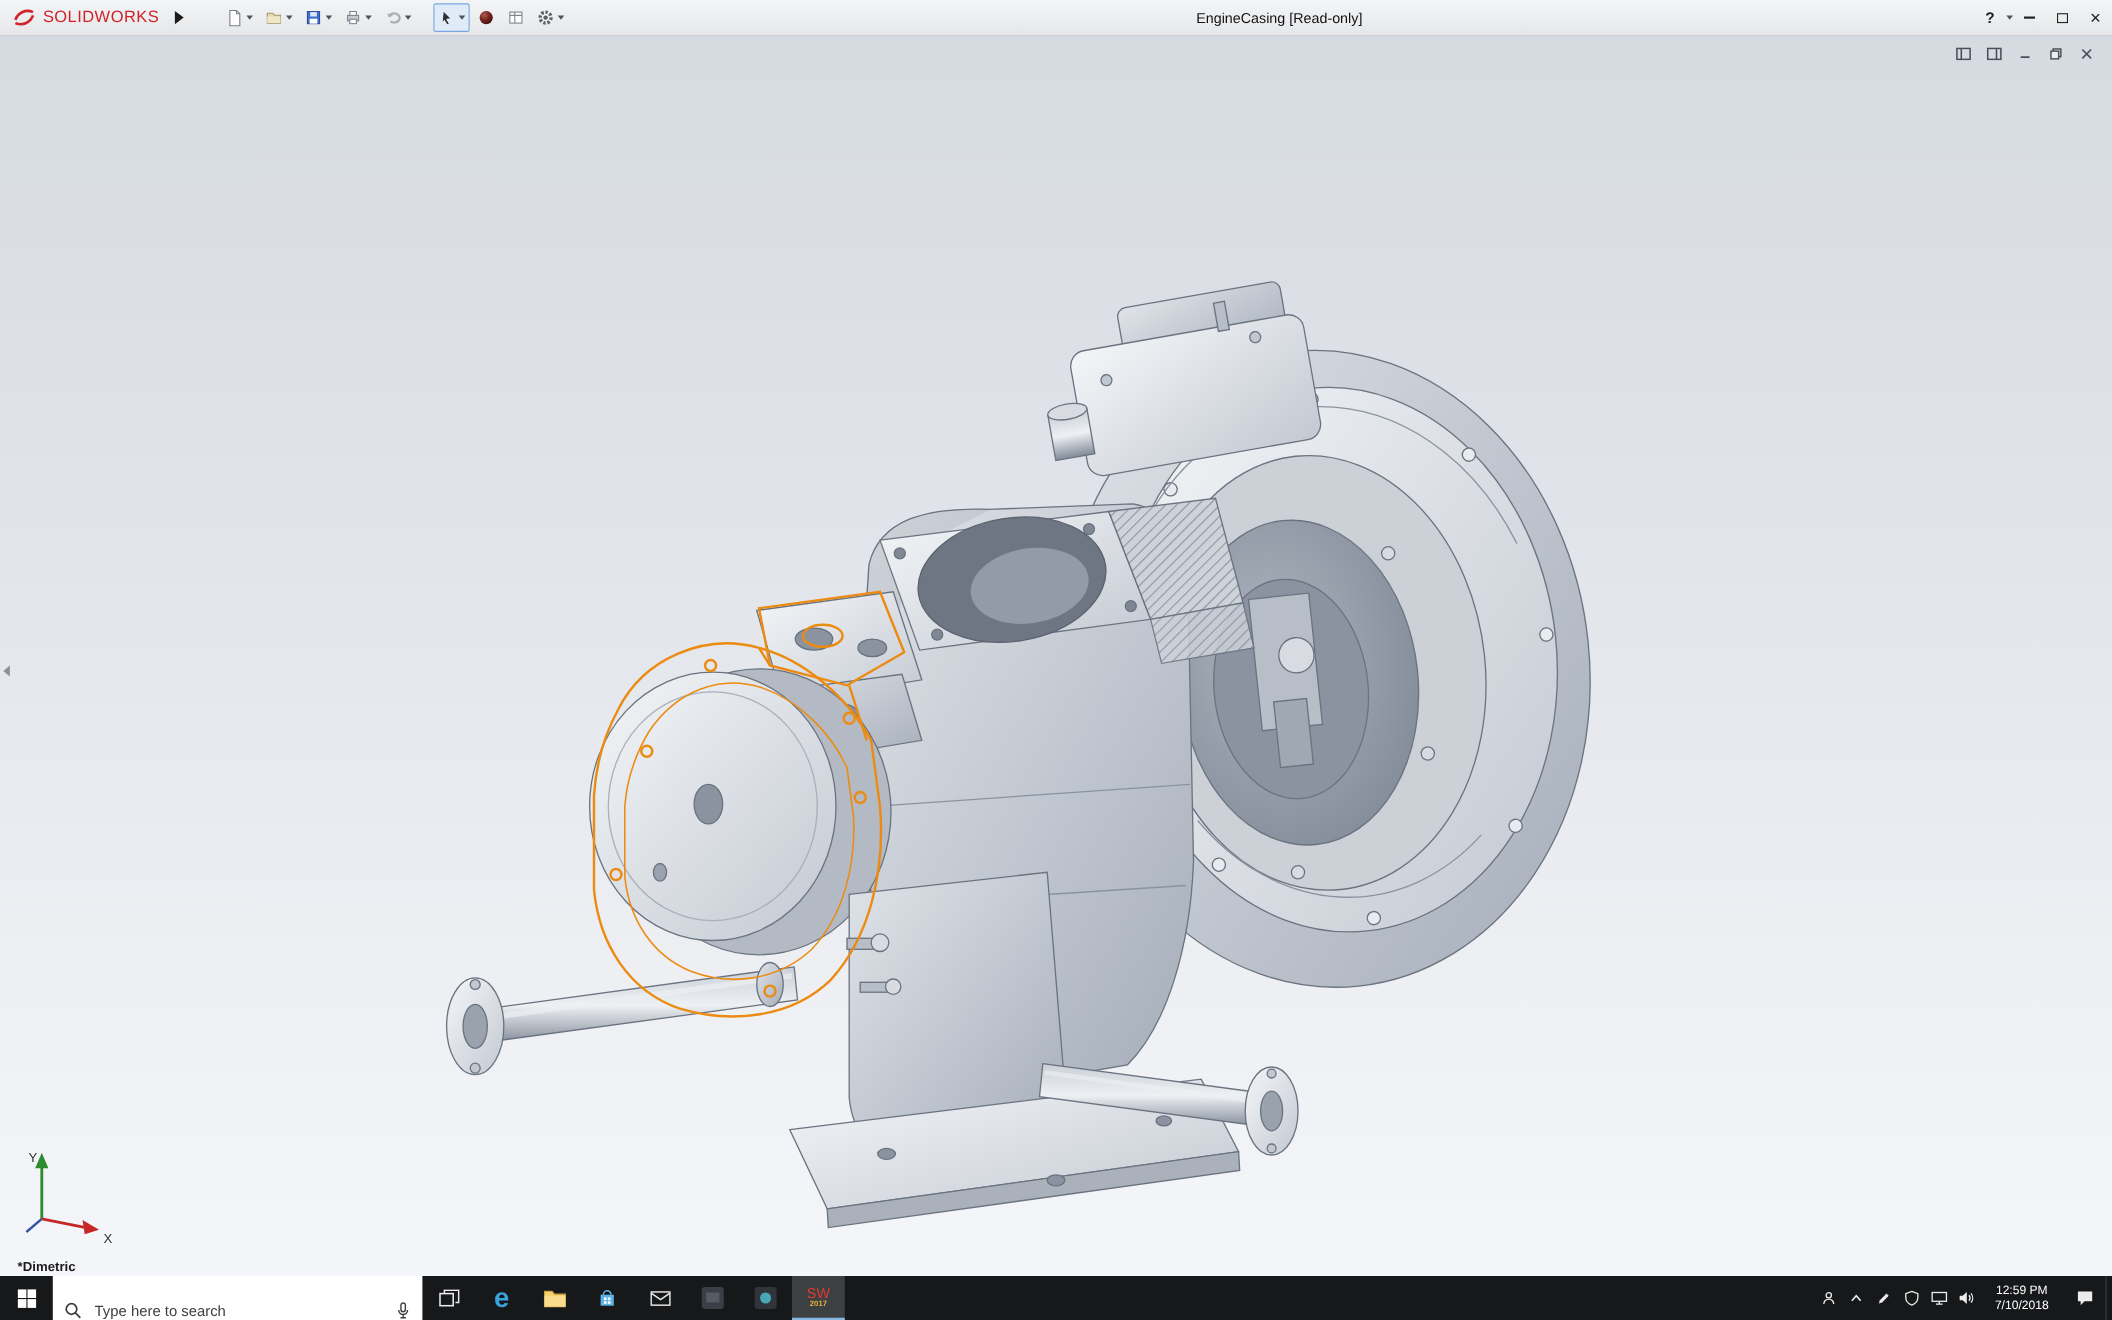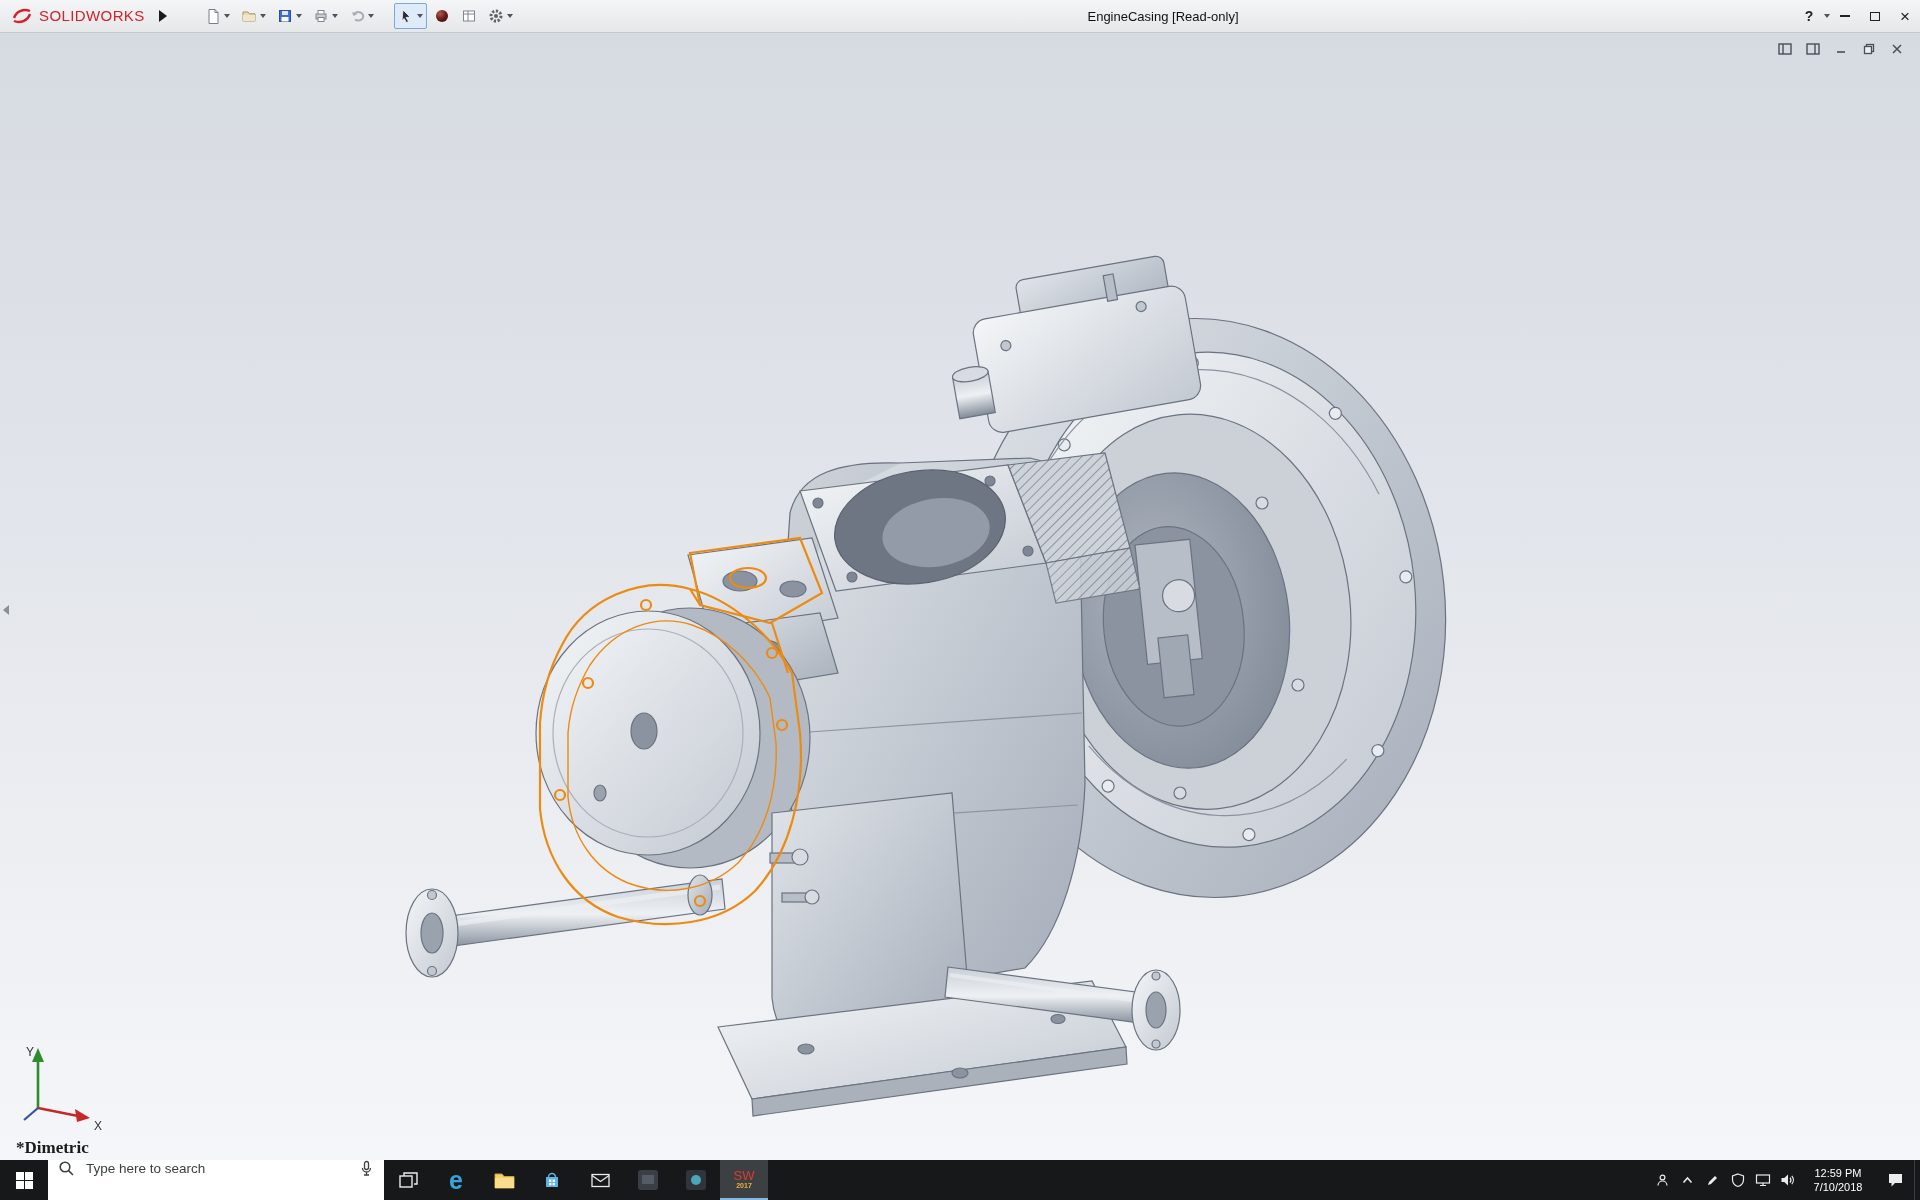--- a/index.html
+++ b/index.html
@@ -32,32 +32,32 @@
   .glyph-max{display:block;width:10px;height:9px;border:1.5px solid #222;}
   .glyph-close{font-size:17px;line-height:1;color:#222;}
 
   
   .viewport{position:absolute;top:33px;left:0;right:0;bottom:40px;overflow:hidden;
     background:linear-gradient(180deg,#d6dae1 0%,#e1e4ea 40%,#edeff3 75%,#f5f6f9 100%);}
   .model-svg{position:absolute;inset:0;width:100%;height:100%;}
   .doc-controls{position:absolute;top:7px;right:12px;display:flex;gap:6px;}
   .dbtn{width:22px;height:17px;display:flex;align-items:center;justify-content:center;
     background:none;border:none;padding:0;}
-  .view-label{position:absolute;left:16px;bottom:2px;font-size:17px;font-weight:600;color:#1b1b1b;font-family:Liberation Serif, serif;}
+  .view-label{position:absolute;left:16px;bottom:2px;font-size:12px;font-weight:600;color:#1b1b1b;}
   .triad{position:absolute;left:12px;bottom:28px;}
   .panel-arrow{position:absolute;left:0;top:560px;width:11px;height:34px;background:none;border:none;
     display:flex;align-items:center;justify-content:center;padding:0;}
   .panel-arrow i{display:block;width:0;height:0;border-top:5px solid transparent;
     border-bottom:5px solid transparent;border-right:6px solid #8a8f98;}
 
   
   .taskbar{position:absolute;bottom:0;left:0;right:0;height:40px;background:#17181a;
     display:flex;align-items:stretch;}
   .startbtn{width:48px;display:flex;align-items:center;justify-content:center;background:none;border:none;}
-  .search{width:336px;background:#fff;display:flex;align-items:flex-start;padding:0 10px;gap:9px;}
+  .search{width:336px;background:#fff;display:flex;align-items:flex-end;padding:0 10px;gap:9px;}
   .search input{border:none;outline:none;flex:1;font-size:13.5px;background:transparent;color:#222;min-width:0;}
   .search input::placeholder{color:#3c4043;opacity:1;}
   .app{width:48px;display:flex;flex-direction:column;align-items:center;justify-content:center;
     background:none;border:none;position:relative;padding:0;}
   .app.active{background:#3c4043;box-shadow:inset 0 -2px 0 #85b9e3;}
   .edge-e{font-size:25px;font-weight:bold;color:#3aa2dd;line-height:1;}
   .sw-label{font-size:13px;font-weight:normal;color:#e03a2f;line-height:12px;}
   .sw-year{font-size:7px;font-weight:bold;color:#e8b23a;line-height:8px;}
   .tray{margin-left:auto;display:flex;height:100%;}
   .tricon{width:25px;height:40px;display:flex;align-items:center;justify-content:center;background:none;border:none;padding:0;}

